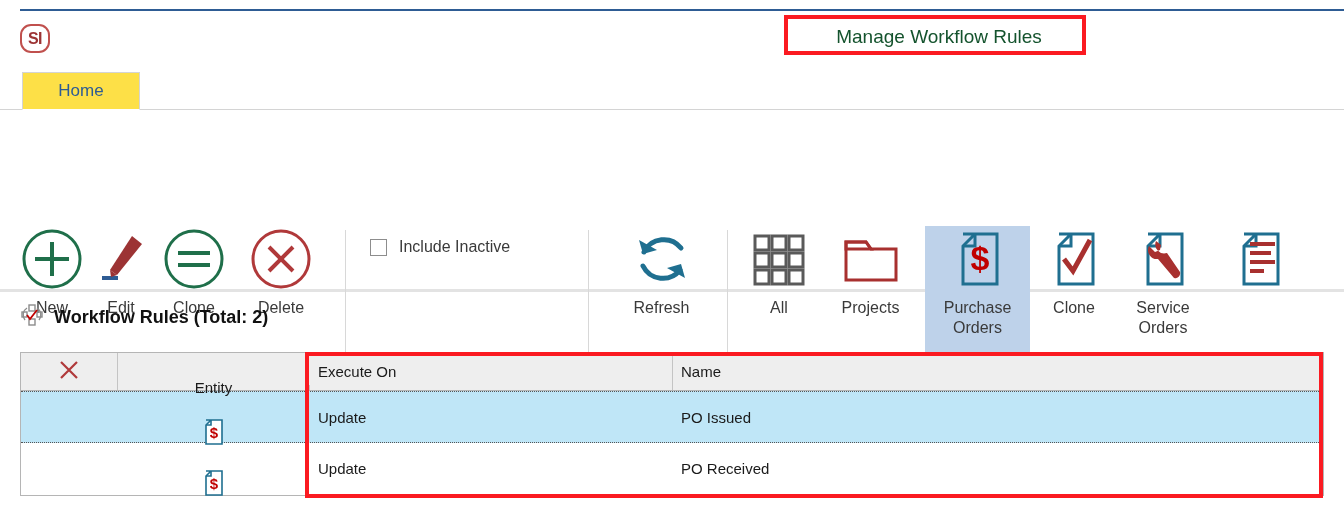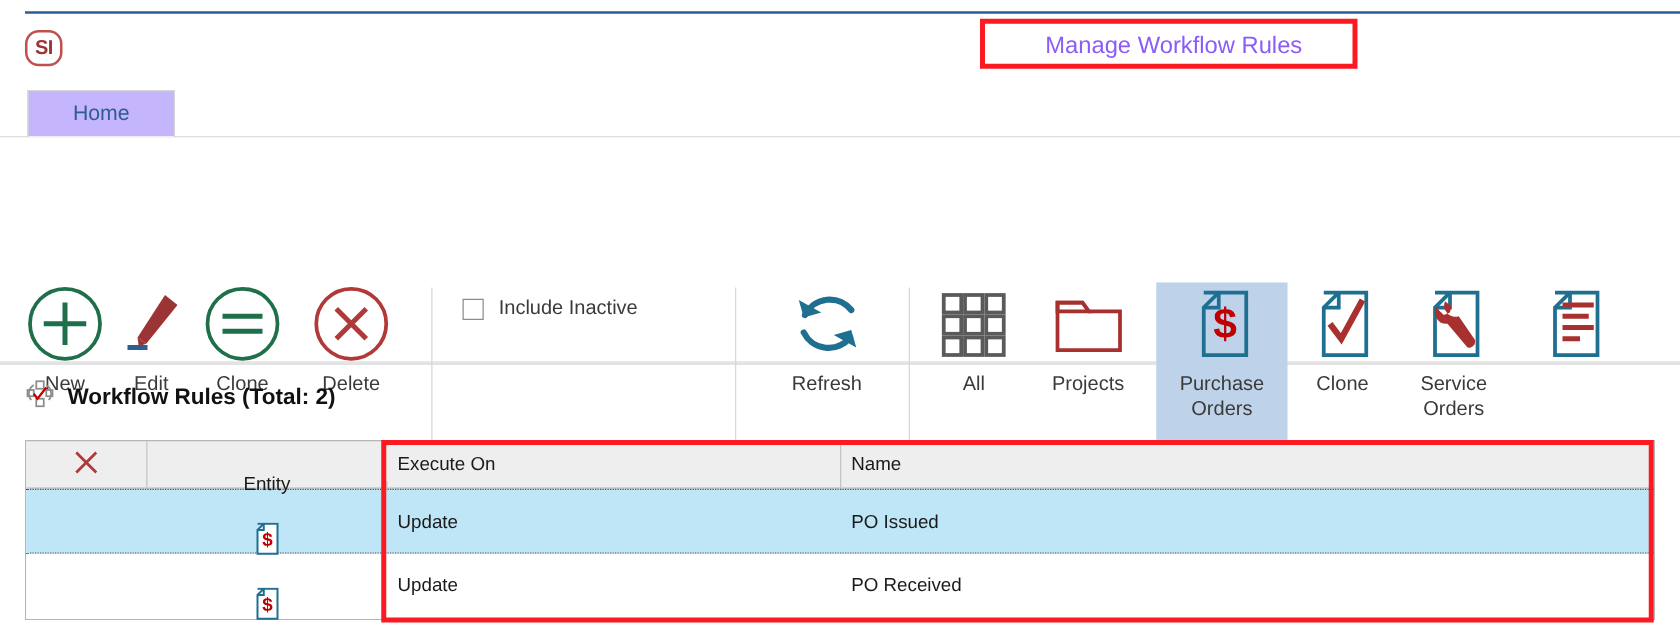--- a/index.html
+++ b/index.html
@@ -40,21 +40,21 @@
     letter-spacing: -0.5px;
   }
 
   
   .window-title {
     position: absolute;
     left: 796px; top: 26px;
     width: 286px;
     text-align: center;
     font-size: 19px;
-    color: #8b5cf6;
+    color: #14532d;
   }
 
   
   .annot {
     position: absolute;
     border: 4px solid #fb1a21;
     box-sizing: border-box;
     pointer-events: none;
   }
   .annot-title { left: 784px; top: 15px; width: 302px; height: 40px; }
@@ -67,21 +67,21 @@
     width: 1344px; height: 1px;
     background: #d4d4d4;
   }
   .tab {
     position: absolute;
     left: 22px; top: 72px;
     width: 118px; height: 38px;
     box-sizing: border-box;
     border: 1px solid #d4d4d4;
     border-bottom: 1px solid #ffffff;
-    background: #c4b5fd;
+    background: #fde047;
     color: #2e5c94;
     font-size: 17px;
     line-height: 36px;
     text-align: center;
   }
 
   
   .ribbon {
     position: absolute;
     left: 0; top: 110px;

